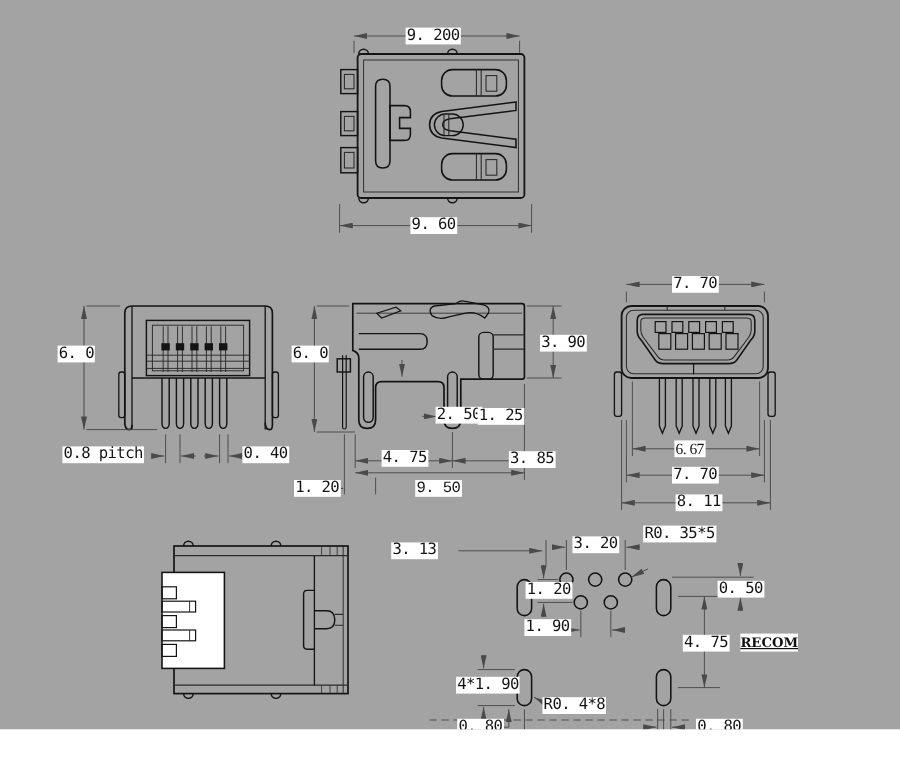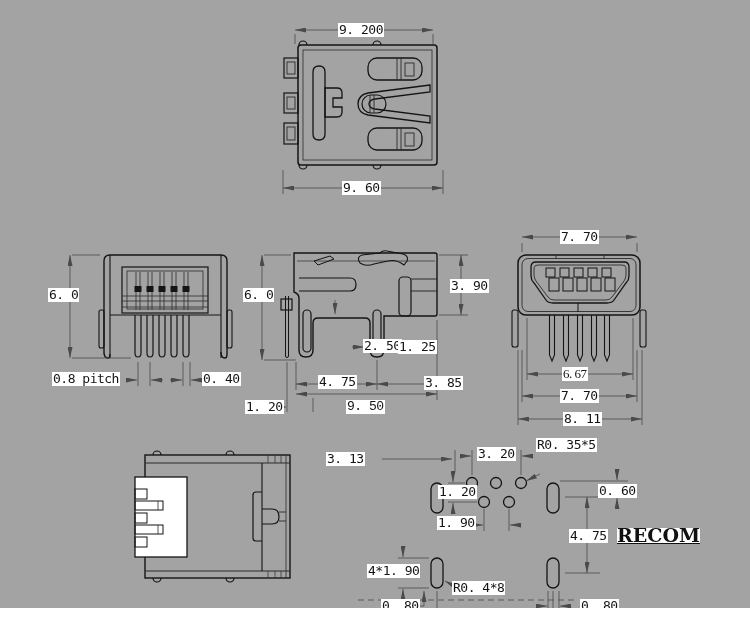--- a/index.html
+++ b/index.html
@@ -1,21 +1,21 @@
 <!DOCTYPE html>
 <html><head>
 <meta charset="utf-8">
 <style>
   html,body{margin:0;padding:0;background:#fff;}
   #canvas{position:relative;width:750px;height:608px;background:#a3a3a3;overflow:hidden;
           font-family:"DejaVu Sans Mono", monospace;}
   svg{position:absolute;left:0;top:0;}
   .dim-label{position:absolute;font-size:13px;line-height:14px;color:#141414;
              background:#fff;white-space:nowrap;letter-spacing:-0.5px;padding:0 1px;}
-  .note-label{position:absolute;font-size:19px;line-height:15px;color:#111;
+  .note-label{position:absolute;font-size:11px;line-height:15px;color:#111;
               font-family:"DejaVu Serif", serif;font-weight:bold;
               text-decoration:underline;background:#fff;white-space:nowrap;}
   .geo{stroke:#141414;fill:none;}
   .thin{stroke:#2b2b2b;fill:none;}
   .dim{stroke:#4a4a4a;fill:none;}
 </style>
 </head>
 <body>
 
 <div id="canvas">
@@ -296,23 +296,23 @@
 
 <div class="dim-label" style="left:560px;top:230px;">7. 70</div>
 <div class="dim-label" style="left:562px;top:367px;font-family:Liberation Serif, serif;">6. 67</div>
 <div class="dim-label" style="left:560px;top:389px;">7. 70</div>
 <div class="dim-label" style="left:563px;top:412px;">8. 11</div>
 
 <div class="dim-label" style="left:326px;top:452px;">3. 13</div>
 <div class="dim-label" style="left:477px;top:447px;">3. 20</div>
 <div class="dim-label" style="left:536px;top:438px;">R0. 35*5</div>
 <div class="dim-label" style="left:438px;top:485px;">1. 20</div>
-<div class="dim-label" style="left:598px;top:484px;">0. 60</div>
+<div class="dim-label" style="left:598px;top:484px;">0. 50</div>
 <div class="dim-label" style="left:437px;top:516px;">1. 90</div>
 <div class="dim-label" style="left:569px;top:529px;">4. 75</div>
-<div class="dim-label" style="left:367px;top:564px;">4*1. 90</div>
+<div class="dim-label" style="left:380px;top:564px;">4*1. 90</div>
 <div class="dim-label" style="left:452px;top:581px;">R0. 4*8</div>
 <div class="dim-label" style="left:381px;top:599px;">0. 80</div>
 <div class="dim-label" style="left:484px;top:610px;">7. 20</div>
 <div class="dim-label" style="left:580px;top:599px;">0. 80</div>
 <div class="note-label" style="left:617px;top:528px;">RECOM</div>
 
 </div>
 
 </body></html>

